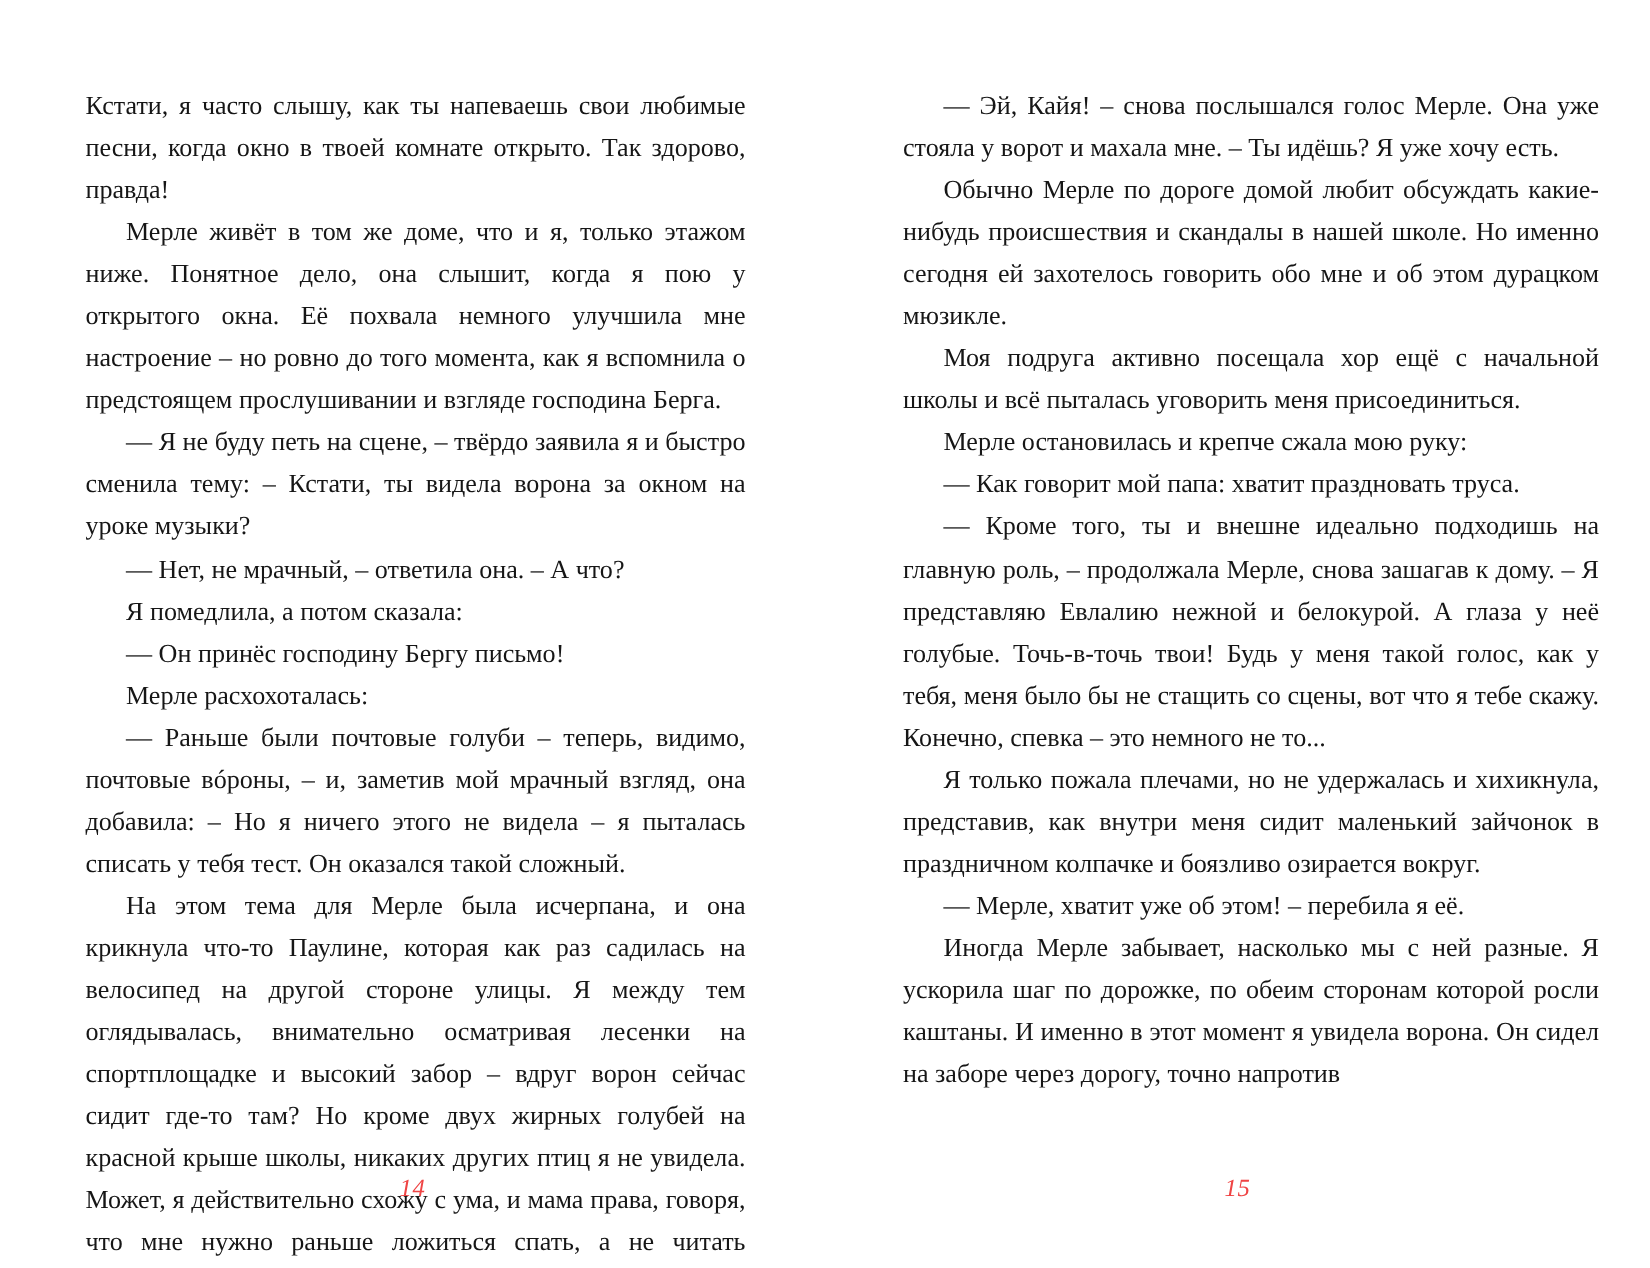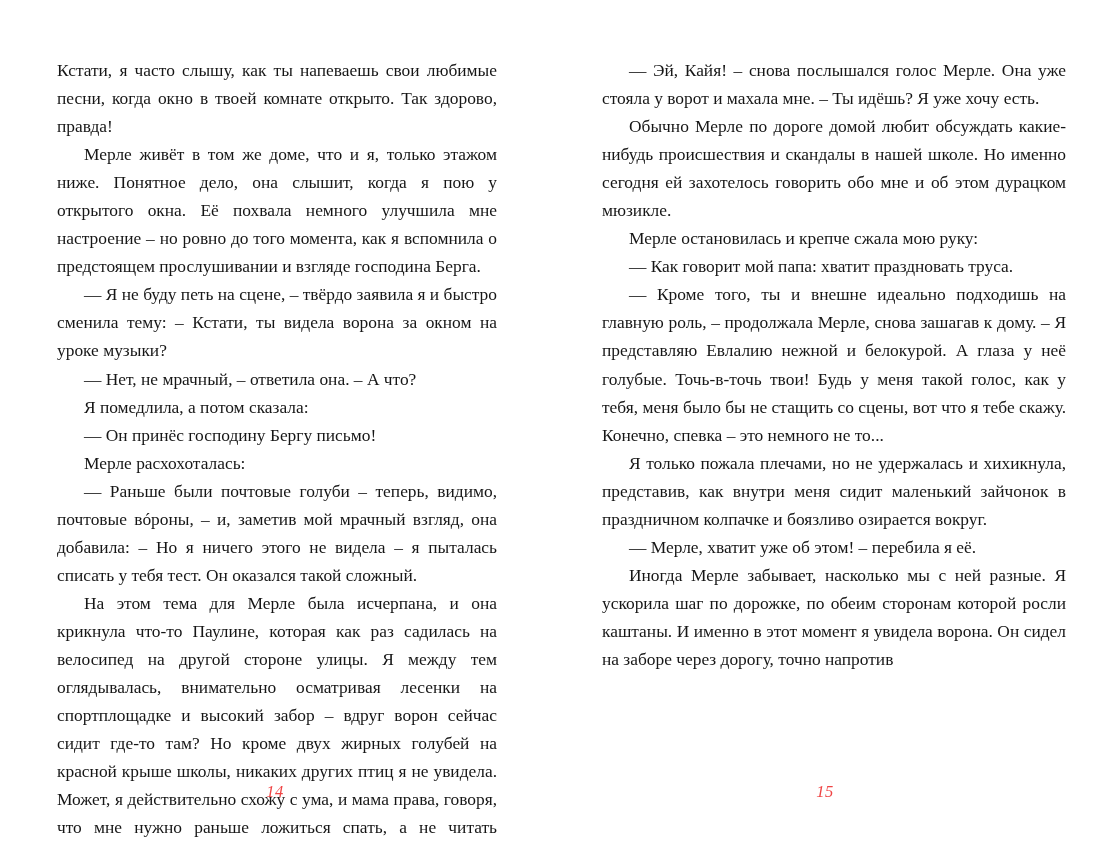--- a/index.html
+++ b/index.html
@@ -99,20 +99,21 @@
       <p>— Раньше были почтовые голуби – теперь, видимо, почтовые вóроны, – и, заметив мой мрачный взгляд, она добавила: – Но я ничего этого не видела – я пыталась списать у тебя тест. Он оказался такой сложный.</p>
       <p>На этом тема для Мерле была исчерпана, и она крикнула что-то Паулине, которая как раз садилась на велосипед на другой стороне улицы. Я между тем оглядывалась, внимательно осматривая лесенки на спортплощадке и высокий забор – вдруг ворон сейчас сидит где-то там? Но кроме двух жирных голубей на красной крыше школы, никаких других птиц я не увидела. Может, я действительно схожу с ума, и мама права, говоря, что мне нужно раньше ложиться спать, а не читать допоздна.</p>
     </div>
     <div class="folio">14</div>
   </div>
 
   <div class="page page-right">
     <div class="text-block">
       <p>— Эй, Кайя! – снова послышался голос Мерле. Она уже стояла у ворот и махала мне. – Ты идёшь? Я уже хочу есть.</p>
       <p>Обычно Мерле по дороге домой любит обсуждать какие-нибудь происшествия и скандалы в нашей школе. Но именно сегодня ей захотелось говорить обо мне и об этом дурацком мюзикле.</p>
+      <p>Моя подруга активно посещала хор ещё с начальной школы и всё пыталась уговорить меня присоединиться.</p>
       <p>Мерле остановилась и крепче сжала мою руку:</p>
       <p>— Как говорит мой папа: хватит праздновать труса.</p>
       <p>— Кроме того, ты и внешне идеально подходишь на главную роль, – продолжала Мерле, снова зашагав к дому. – Я представляю Евлалию нежной и белокурой. А глаза у неё голубые. Точь-в-точь твои! Будь у меня такой голос, как у тебя, меня было бы не стащить со сцены, вот что я тебе скажу. Конечно, спевка – это немного не то...</p>
       <p>Я только пожала плечами, но не удержалась и хихикнула, представив, как внутри меня сидит маленький зайчонок в праздничном колпачке и боязливо озирается вокруг.</p>
       <p>— Мерле, хватит уже об этом! – перебила я её.</p>
       <p>Иногда Мерле забывает, насколько мы с ней разные. Я ускорила шаг по дорожке, по обеим сторонам которой росли каштаны. И именно в этот момент я увидела ворона. Он сидел на заборе через дорогу, точно напротив</p>
     </div>
     <div class="folio">15</div>
   </div>
 

